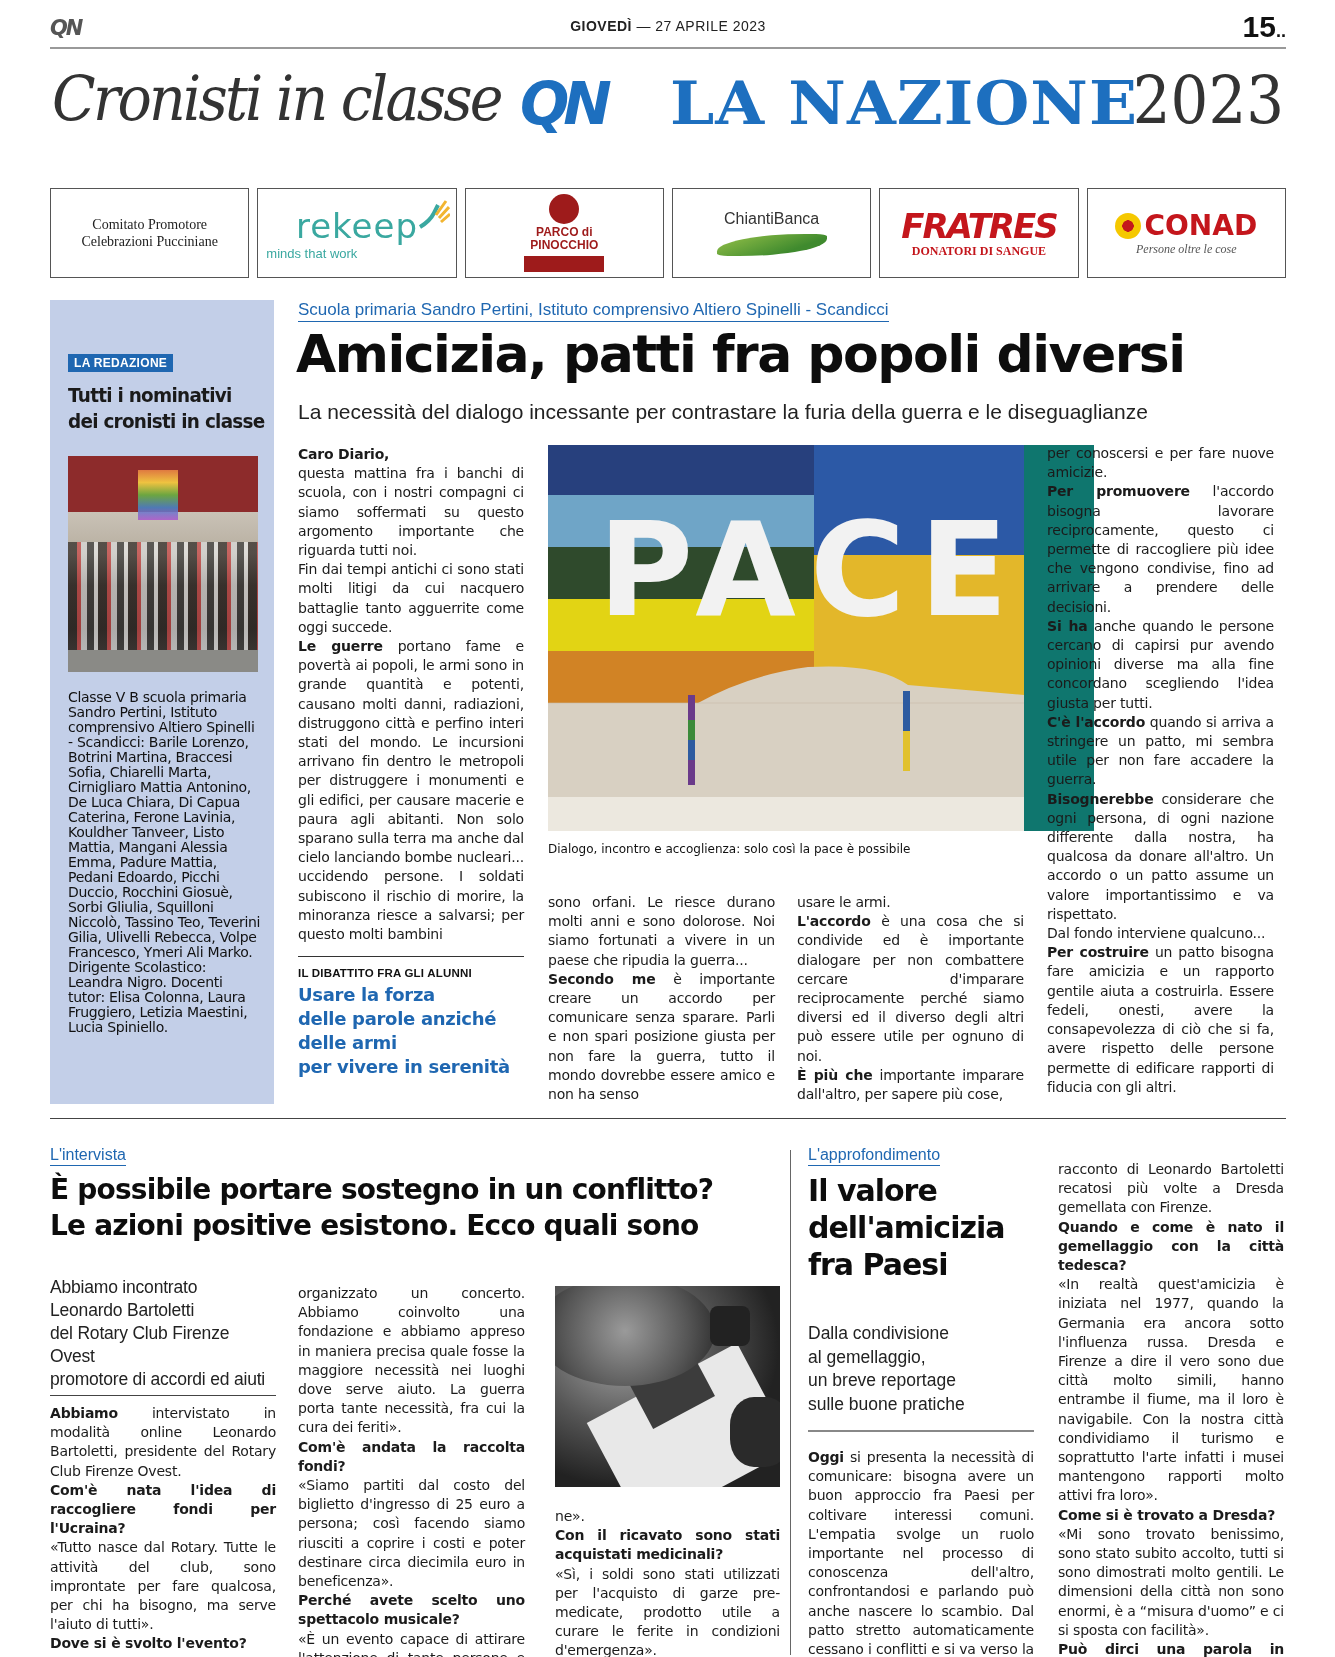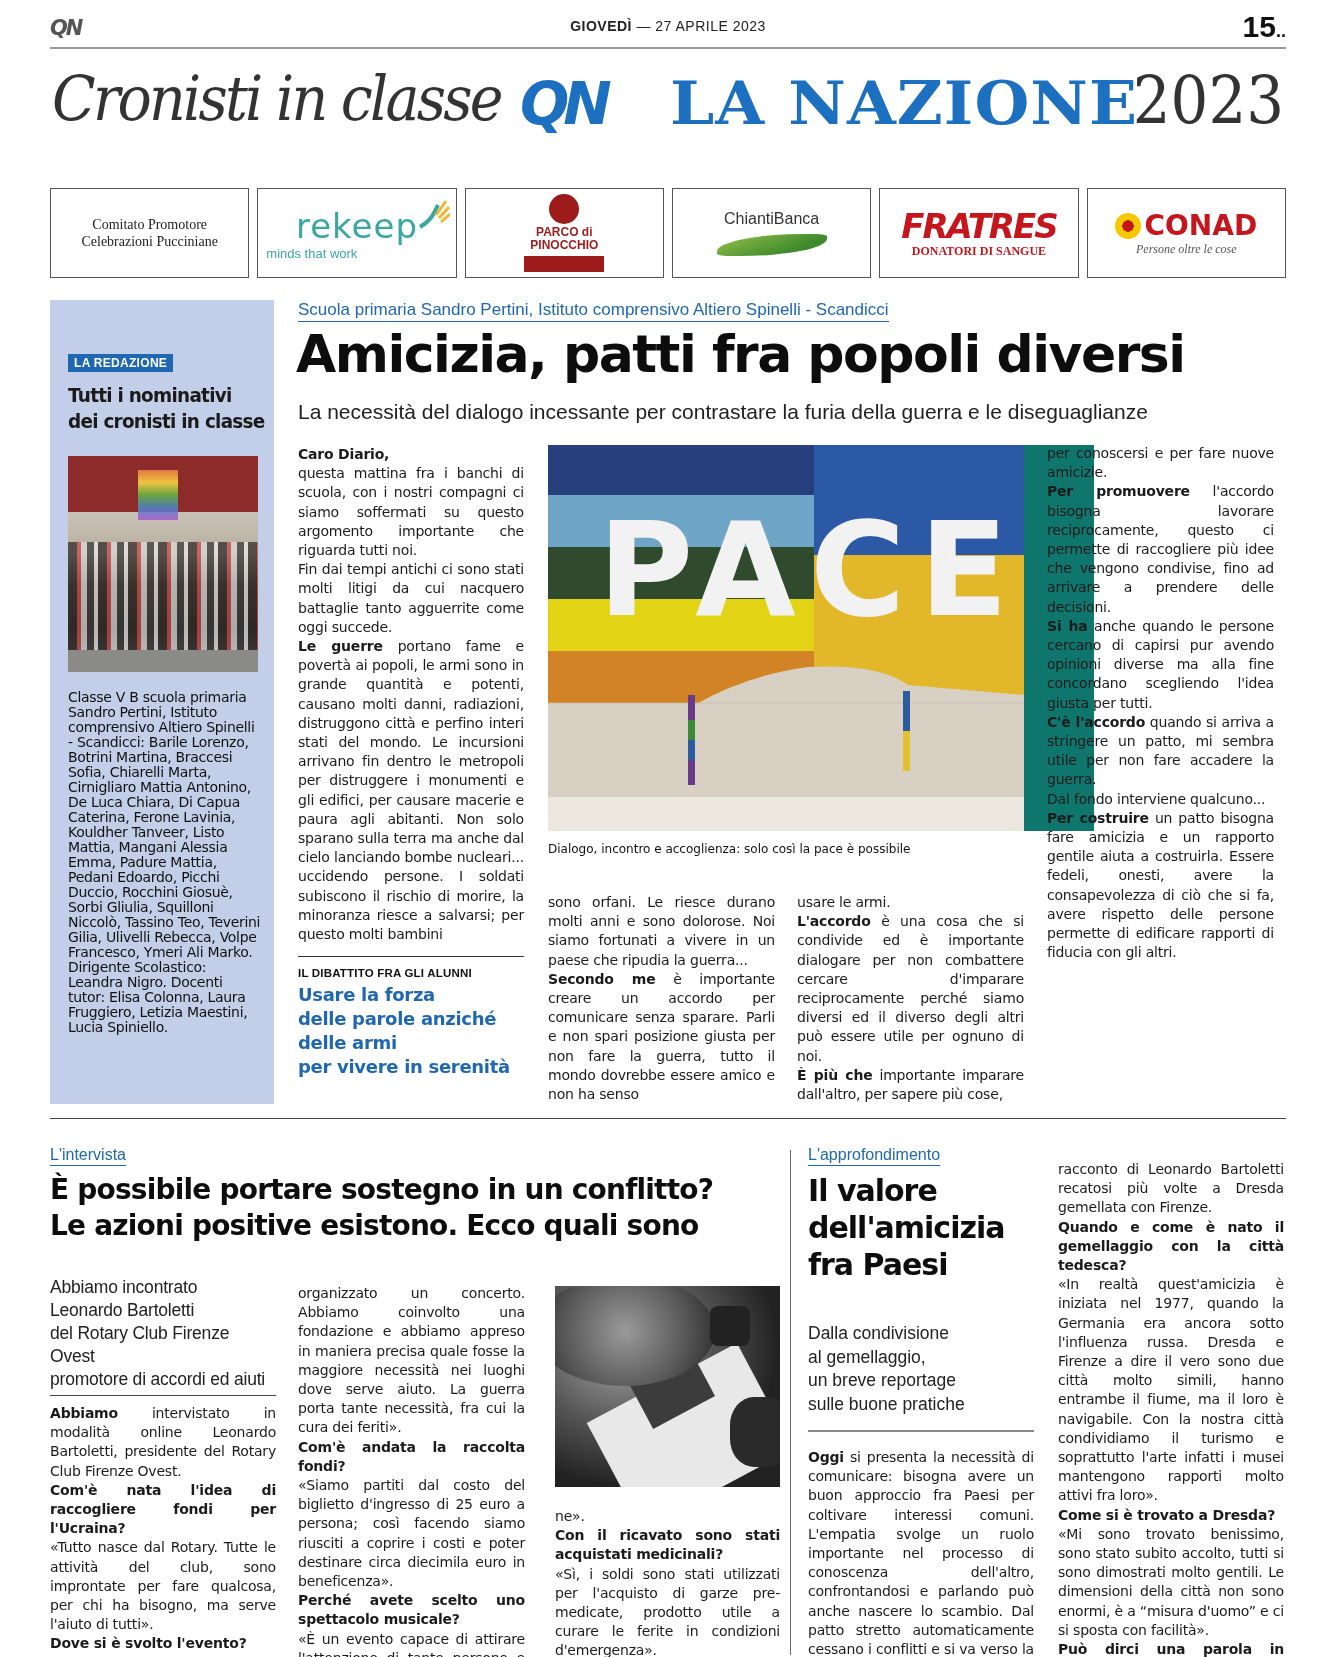--- a/index.html
+++ b/index.html
@@ -219,20 +219,21 @@
 <div class="col c3">
     <p><span>usare le armi.</span></p>
     <p><b>L'accordo</b><span> è una cosa che si condivide ed è importante dialogare per non combattere cercare d'imparare reciprocamente perché siamo diversi ed il diverso degli altri può essere utile per ognuno di noi.</span></p>
     <p><b>È più che</b><span> importante imparare dall'altro, per sapere più cose,</span></p>
   </div>
 <div class="col c4">
     <p><span>per conoscersi e per fare nuove amicizie.</span></p>
     <p><b>Per promuovere</b><span> l'accordo bisogna lavorare reciprocamente, questo ci permette di raccogliere più idee che vengono condivise, fino ad arrivare a prendere delle decisioni.</span></p>
     <p><b>Si ha</b><span> anche quando le persone cercano di capirsi pur avendo opinioni diverse ma alla fine concordano scegliendo l'idea giusta per tutti.</span></p>
     <p><b>C'è l'accordo</b><span> quando si arriva a stringere un patto, mi sembra utile per non fare accadere la guerra.</span></p>
+    <p><b>Bisognerebbe</b><span> considerare che ogni persona, di ogni nazione differente dalla nostra, ha qualcosa da donare all'altro. Un accordo o un patto assume un valore importantissimo e va rispettato.</span></p>
     <p><span>Dal fondo interviene qualcuno...</span></p>
     <p><b>Per costruire</b><span> un patto bisogna fare amicizia e un rapporto gentile aiuta a costruirla. Essere fedeli, onesti, avere la consapevolezza di ciò che si fa, avere rispetto delle persone permette di edificare rapporti di fiducia con gli altri.</span></p>
   </div>
 
 <div class="rule-mid"></div>
 <div class="vrule"></div>
 
 <div class="kicker2">L'intervista</div>
 <h2 class="headline2">È possibile portare sostegno in un conflitto?
 Le azioni positive esistono. Ecco quali sono</h2>

